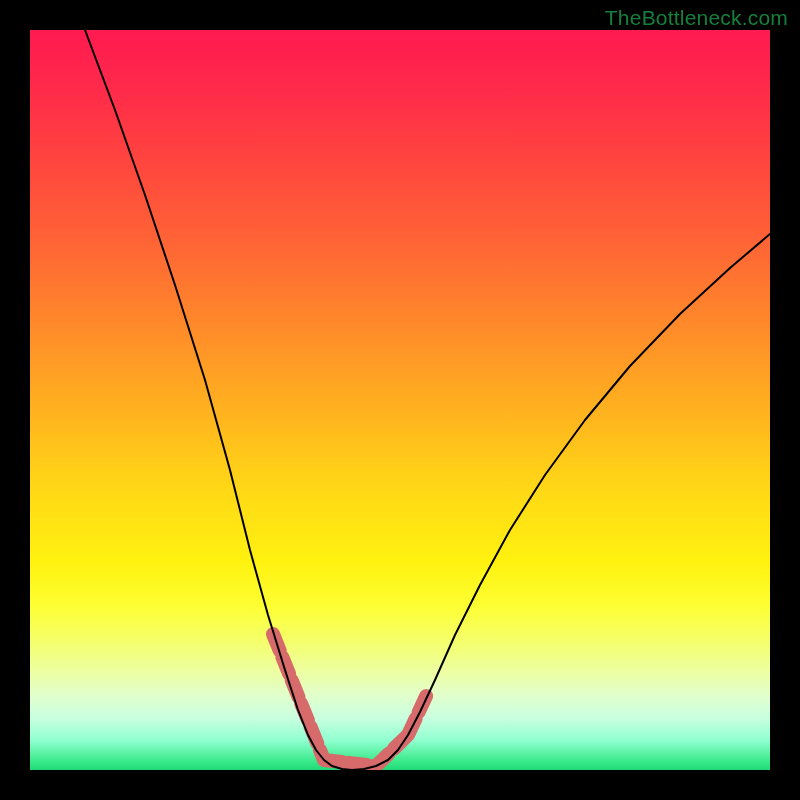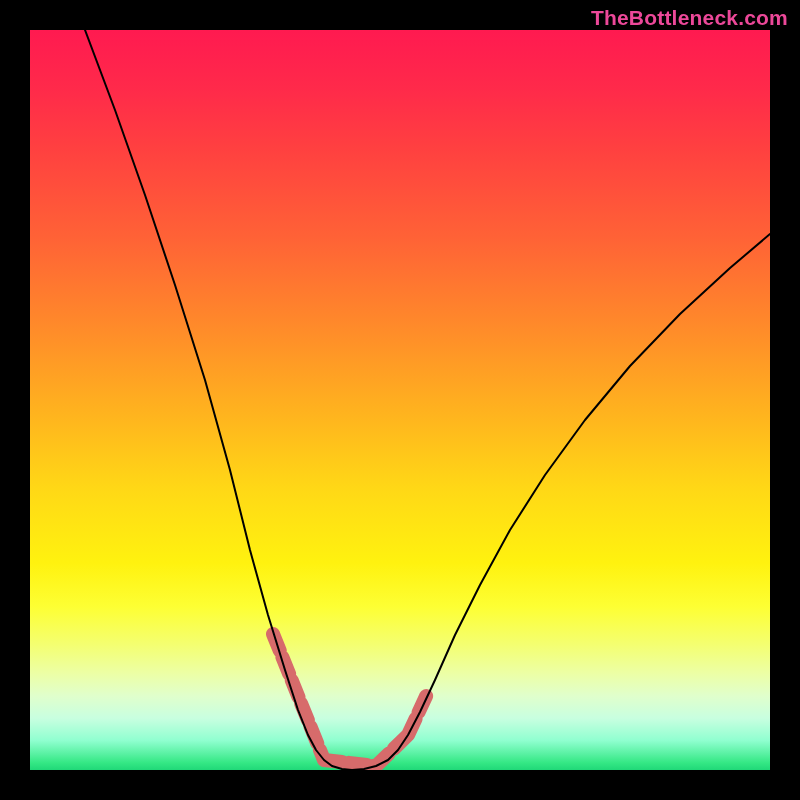--- a/index.html
+++ b/index.html
@@ -48,25 +48,24 @@
     );
   }
   .curves {
     position: absolute;
     inset: 0;
   }
   .watermark {
     position: absolute;
     top: 6px;
     right: 12px;
-    color: #ec4899;
+    color: #15803d;
     font-size: 21px;
     letter-spacing: 0.2px;
     user-select: none;
-    font-weight: bold;
   }
 </style>
 </head>
 <body>
 
 <div class="frame">
   <div class="watermark">TheBottleneck.com</div>
   <div class="plot">
     <div class="gradient-bg"></div>
     <svg class="curves" viewBox="0 0 740 740" preserveAspectRatio="none">

